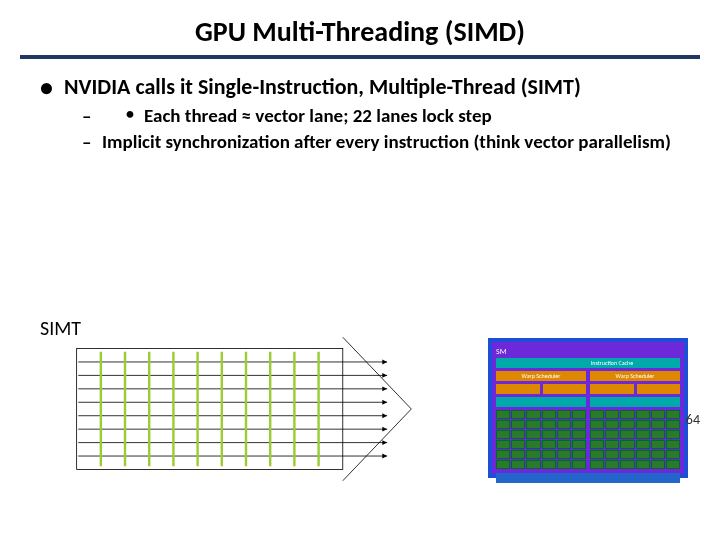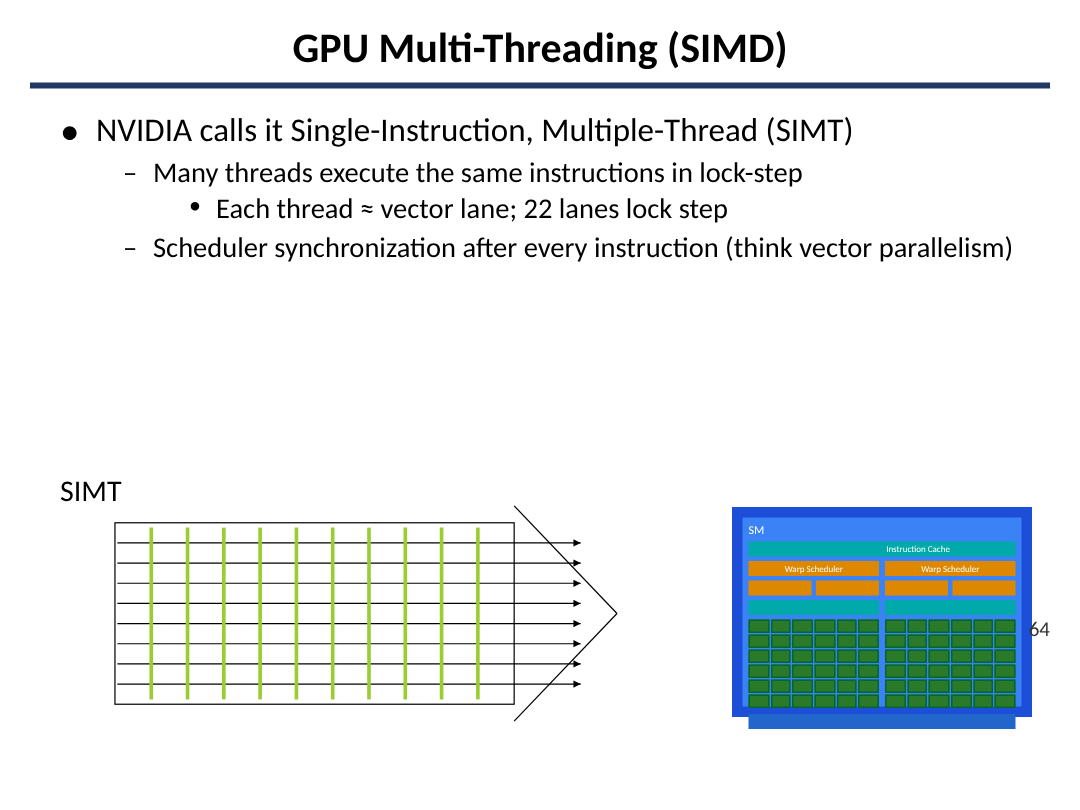--- a/index.html
+++ b/index.html
@@ -1,32 +1,32 @@
 <!DOCTYPE html>
 <html><head>
 <meta charset="utf-8">
 <style>
   * { box-sizing: border-box; margin: 0; padding: 0; }
   html, body { width: 720px; height: 540px; font-family: Calibri, Arial, sans-serif; background: #fff; color: #000; }
   .slide { width: 720px; height: 428px; position: relative; padding: 14px 26px 0 26px; }
   .title { font-size: 28px; font-weight: 700; text-align: center; margin-bottom: 6px; }
   .rule { height: 4px; background: #1f3864; margin: 0 -6px 14px -6px; }
   ul.lvl1 { list-style: none; padding-left: 14px; }
-  ul.lvl1 > li { position: relative; font-size: 22px; padding-left: 24px; margin-bottom: 8px; }
+  ul.lvl1 > li { position: relative; font-size: 22px; padding-left: 24px; margin-bottom: 8px; font-weight: bold; }
   ul.lvl1 > li::before { content: '•'; position: absolute; left: 0; top: -2px; font-size: 26px; }
   ul.lvl2 { list-style: none; padding-left: 18px; margin-top: 4px; }
   ul.lvl2 > li { position: relative; font-size: 19px; padding-left: 20px; margin-bottom: 2px; line-height: 1.25; }
   ul.lvl2 > li::before { content: '–'; position: absolute; left: 0; top: 0; }
   ul.lvl3 { list-style: none; padding-left: 24px; }
   ul.lvl3 > li { position: relative; font-size: 19px; padding-left: 18px; margin-bottom: 2px; line-height: 1.25; }
   ul.lvl3 > li::before { content: '•'; position: absolute; left: 0; top: 0; font-size: 16px; }
   .simt-label { position: absolute; left: 40px; top: 316px; font-size: 20px; }
   .diagram-area { position: absolute; left: 36px; top: 334px; width: 420px; height: 150px; }
   .pagenum { position: absolute; right: 20px; bottom: 0; font-size: 14px; color: #333; }
-  .sm-block { position: absolute; right: 32px; top: 338px; width: 200px; height: 140px; background: #3b82f6; border: 7px solid #1d4ed8; padding: 4px; }
+  .sm-block { position: absolute; right: 32px; top: 338px; width: 200px; height: 140px; background: #6d28d9; border: 4px solid #1d4ed8; padding: 4px; }
   .sm-title { color: #fff; font-size: 8px; margin-bottom: 2px; }
   .sm-bar { height: 10px; margin-bottom: 3px; display: flex; gap: 3px; }
   .sm-bar > div { flex: 1; }
   .blue { background: #0aa; color:#fff; font-size:6px; text-align:center; line-height:10px;padding-left:48px; }
   .orange { background: #d80; color:#fff; font-size:6px; text-align:center; line-height:10px; }
   .green-row { display: flex; gap: 1px; margin-bottom: 1px; }
   .green-row > div { flex: 1; height: 9px; background: #2a7a2a; border: 0.5px solid #063; }
   .sm-cols { display: flex; gap: 4px; }
   .sm-col { flex: 1; }
   .bot-bar { height: 10px; background: #26c; margin-top: 3px; }
@@ -36,26 +36,25 @@
 
 <div class="slide">
   <div class="title">GPU Multi-Threading (SIMD)</div>
   <div class="rule"></div>
 
   <ul class="lvl1">
     <li>
       <span>NVIDIA calls it Single-Instruction, Multiple-Thread (SIMT)</span>
       <ul class="lvl2">
         <li>
-          <span>Many threads execute the same instructions in lock-step</span>
           <ul class="lvl3">
             <li>Each thread ≈ vector lane; 22 lanes lock step</li>
           </ul>
         </li>
-        <li>Scheduler synchronization after every instruction (think vector parallelism)</li>
+        <li>Implicit synchronization after every instruction (think vector parallelism)</li>
       </ul>
     </li>
   </ul>
 
   <div class="simt-label">SIMT</div>
 
   <svg class="diagram-area" viewBox="-2 -18 424 186">
     <rect x="0" y="0" width="330" height="150" fill="none" stroke="#000" stroke-width="1"></rect>
     <g id="lanes">
         <line x1="2" x2="385" y1="16.666666666666668" y2="16.666666666666668" stroke="#000000" stroke-width="1"></line>

